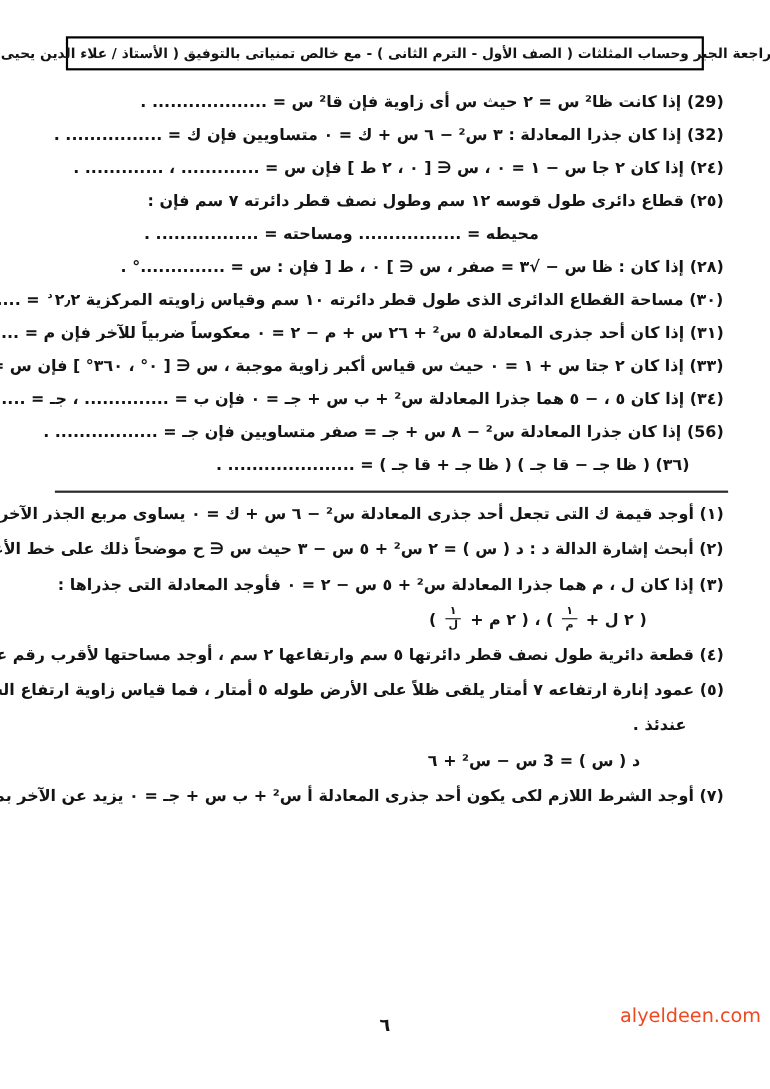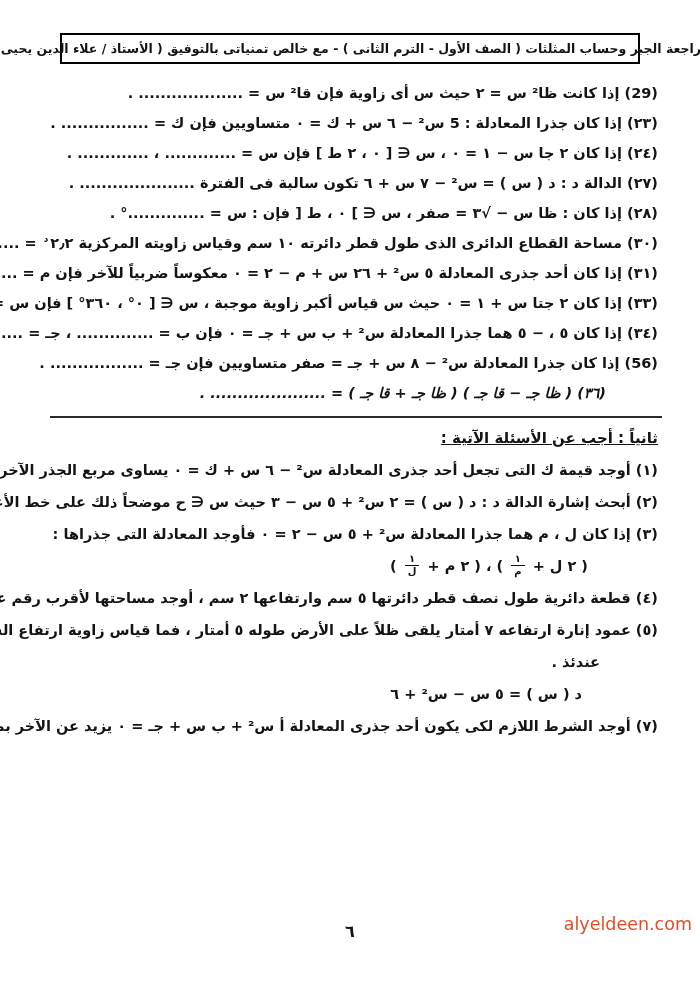--- a/index.html
+++ b/index.html
@@ -25,31 +25,31 @@
   .part1 { position:absolute; top:78px; right:0; left:0; }
   .part1 .line { height:30px; line-height:30px; }
   .line {
     padding:0 42px 0 20px;
     font-size:14.5px;
     white-space:nowrap;
     overflow:hidden;
   }
   .indent-sub   { padding-right:210px; }
   .indent-q32   { padding-right:120px; }
-  .indent-q36   { padding-right:94px;font-style:italic; }
+  .indent-q36   { padding-right:73px; }
   .divider {
     margin:8px 38px 4px 50px;
     border-top:2px solid #2a2a2a;
     height:0;
   }
   .part2 { position:relative; }
   .part2 .line { height:32px; line-height:32px; }
   .heading-underline { text-decoration:underline; font-size:15px; }
   .indent-frac  { padding-right:112px; }
-  .indent-cont  { padding-right:100px; }
+  .indent-cont  { padding-right:76px; }
   .indent-func  { padding-right:118px; }
   .sup {
     font-size:9px;
     vertical-align:super;
     line-height:1;
     margin:0 2px;
   }
   .frac {
     display:inline-flex; flex-direction:column; align-items:center;
     vertical-align:middle;
@@ -74,55 +74,55 @@
 <body>
 
 <div class="page">
 
   <div class="header-box">
     <span>مراجعة الجبر وحساب المثلثات ( الصف الأول - الترم الثانى ) - مع خالص تمنياتى بالتوفيق ( الأستاذ / علاء الدين يحيى )</span>
   </div>
 
   <div class="part1">
     <div class="line">(29) إذا كانت ظا² س = ٢ حيث س أى زاوية فإن قا² س = ................... .</div>
-    <div class="line">(٢٣) إذا كان جذرا المعادلة : 5 س² − ٦ س + ك = ٠ متساويين فإن ك = ................ .</div>
+    <div class="line">(32) إذا كان جذرا المعادلة : ٣ س² − ٦ س + ك = ٠ متساويين فإن ك = ................ .</div>
     <div class="line">(٢٤) إذا كان ٢ جا س − ١ = ٠ ، س ∈ [ ٠ ، ٢ ط ] فإن س = ............. ، ............. .</div>
-    <div class="line">(٢٧) الدالة د : د ( س ) = س² − ٧ س + ٦ تكون سالبة فى الفترة ..................... .</div>
+    <div class="line">(٢٥) قطاع دائرى طول قوسه ١٢ سم وطول نصف قطر دائرته ٧ سم فإن :</div>
+    <div class="line indent-sub">محيطه = ................. ومساحته = ................. .</div>
     <div class="line">(٢٨) إذا كان : ظا س − √٣ = صفر ، س ∈ ] ٠ ، ط [ فإن : س = ..............° .</div>
     <div class="line"><span>(٣٠) مساحة القطاع الدائرى الذى طول قطر دائرته ١٠ سم وقياس زاويته المركزية ٢٫٢</span><sup class="sup">د</sup> <span>= ................. .</span></div>
     <div class="line">(٣١) إذا كان أحد جذرى المعادلة ٥ س² + ٢٦ س + م − ٢ = ٠ معكوساً ضربياً للآخر فإن م = .............. .</div>
     <div class="line">(٣٣) إذا كان ٢ جتا س + ١ = ٠ حيث س قياس أكبر زاوية موجبة ، س ∈ [ ٠° ، ٣٦٠° ] فإن س = ........</div>
     <div class="line">(٣٤) إذا كان ٥ ، − ٥ هما جذرا المعادلة س² + ب س + جـ = ٠ فإن ب = .............. ، جـ = ................. .</div>
     <div class="line">(56) إذا كان جذرا المعادلة س² − ٨ س + جـ = صفر متساويين فإن جـ = ................. .</div>
     <div class="line indent-q36">(٣٦) ( ظا جـ − قا جـ ) ( ظا جـ + قا جـ ) = ..................... .</div>
 
     <div class="divider"></div>
 
     <div class="part2">
-      <div class="line"><span class="heading-underline">ثانياً : أجب عن الأسئلة الآتية :</span></div>
       <div class="line">(١) أوجد قيمة ك التى تجعل أحد جذرى المعادلة س² − ٦ س + ك = ٠ يساوى مربع الجذر الآخر .</div>
       <div class="line">(٢) أبحث إشارة الدالة د : د ( س ) = ٢ س² + ٥ س − ٣ حيث س ∈ ح موضحاً ذلك على خط الأعداد .</div>
       <div class="line">(٣) إذا كان ل ، م هما جذرا المعادلة س² + ٥ س − ٢ = ٠ فأوجد المعادلة التى جذراها :</div>
       <div class="line indent-frac">
         <span>( ٢ ل +</span>
         <span class="frac">
             <span class="frac-num">١</span>
             <span class="frac-den">م</span>
           </span>
         <span>) ، ( ٢ م +</span>
         <span class="frac">
             <span class="frac-num">١</span>
             <span class="frac-den">ل</span>
           </span>
         <span>)</span>
       </div>
       <div class="line">(٤) قطعة دائرية طول نصف قطر دائرتها ٥ سم وارتفاعها ٢ سم ، أوجد مساحتها لأقرب رقم عشرى .</div>
       <div class="line">(٥) عمود إنارة ارتفاعه ٧ أمتار يلقى ظلاً على الأرض طوله ٥ أمتار ، فما قياس زاوية ارتفاع الشمس</div>
       <div class="line indent-cont">عندئذ .</div>
-      <div class="line indent-func">د ( س ) = ٥ س − س² + ٦</div>
+      <div class="line indent-func">د ( س ) = 3 س − س² + ٦</div>
       <div class="line">(٧) أوجد الشرط اللازم لكى يكون أحد جذرى المعادلة أ س² + ب س + جـ = ٠ يزيد عن الآخر بمقدار ٤</div>
     </div>
   </div>
 
   <div class="page-number">٦</div>
   <div class="watermark" style="color: rgb(238, 74, 34);">alyeldeen.com</div>
 
 </div>
 
 </body></html>

